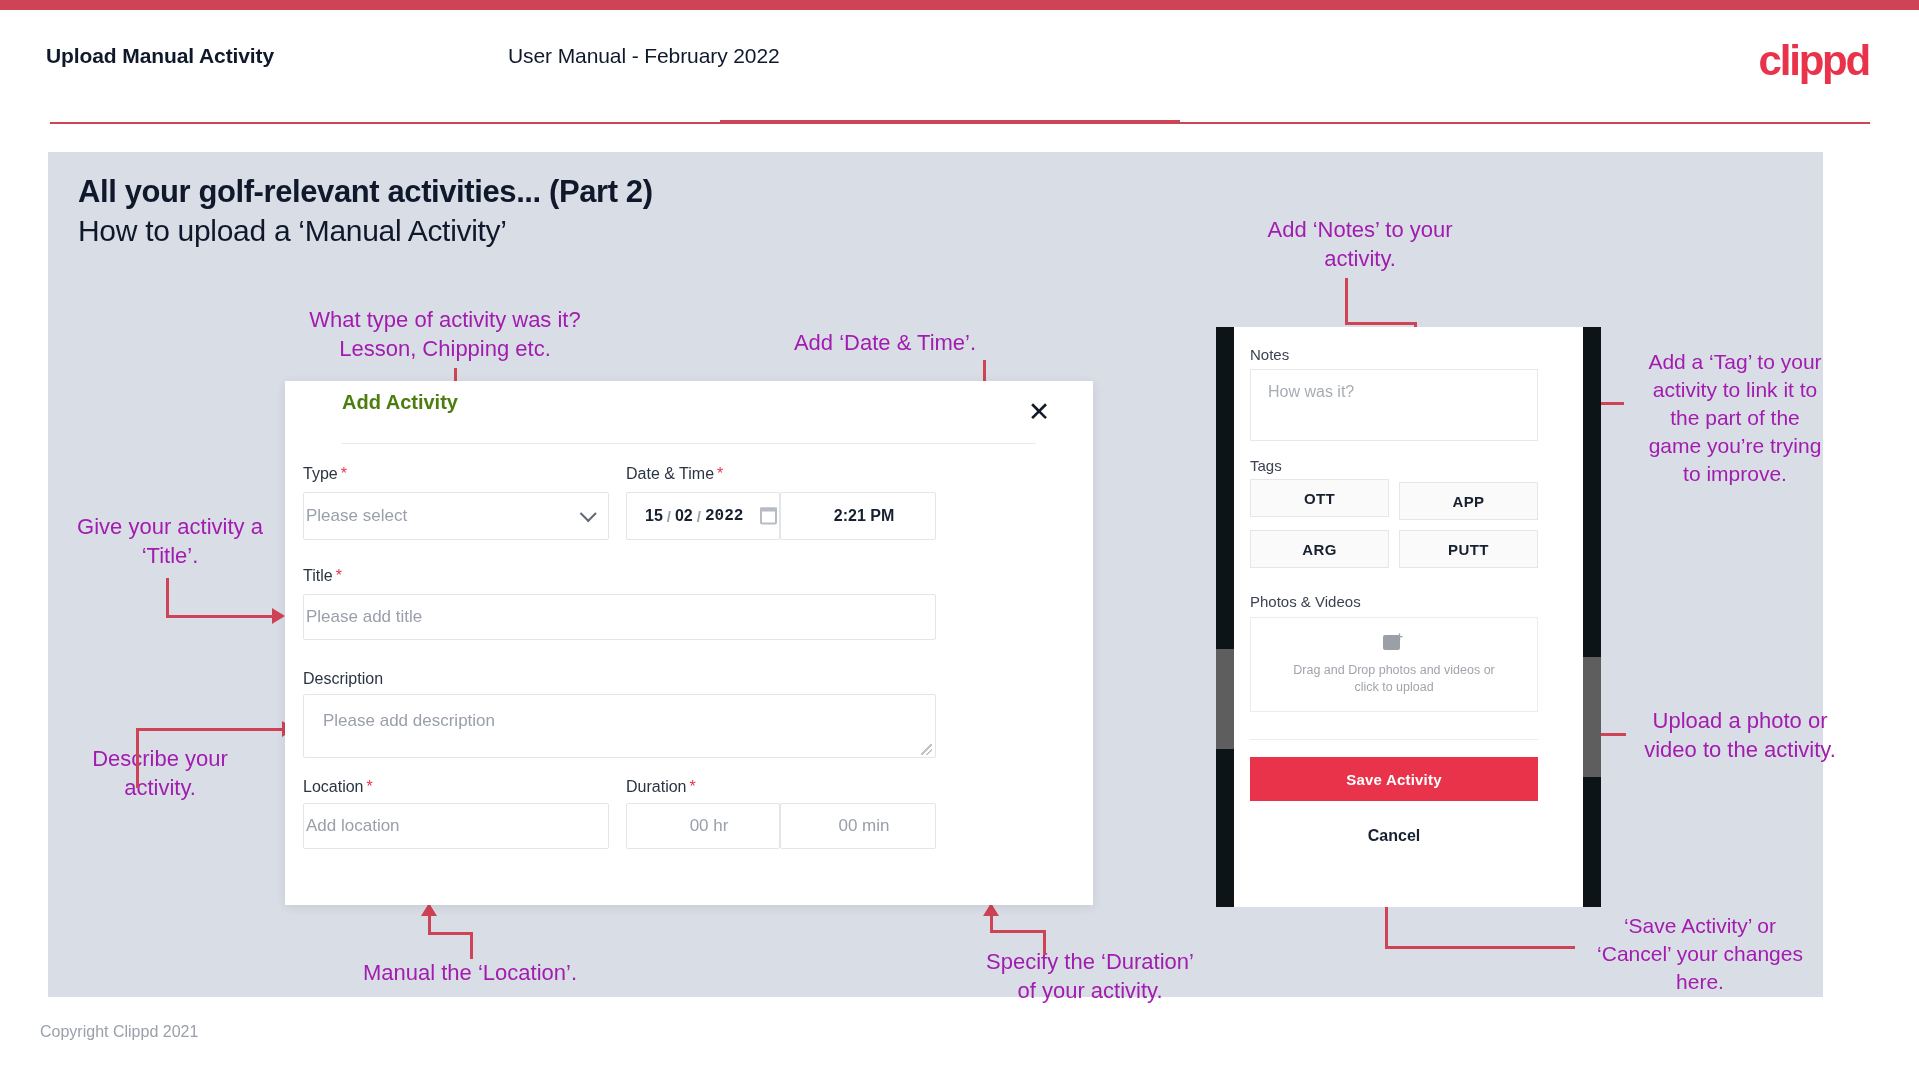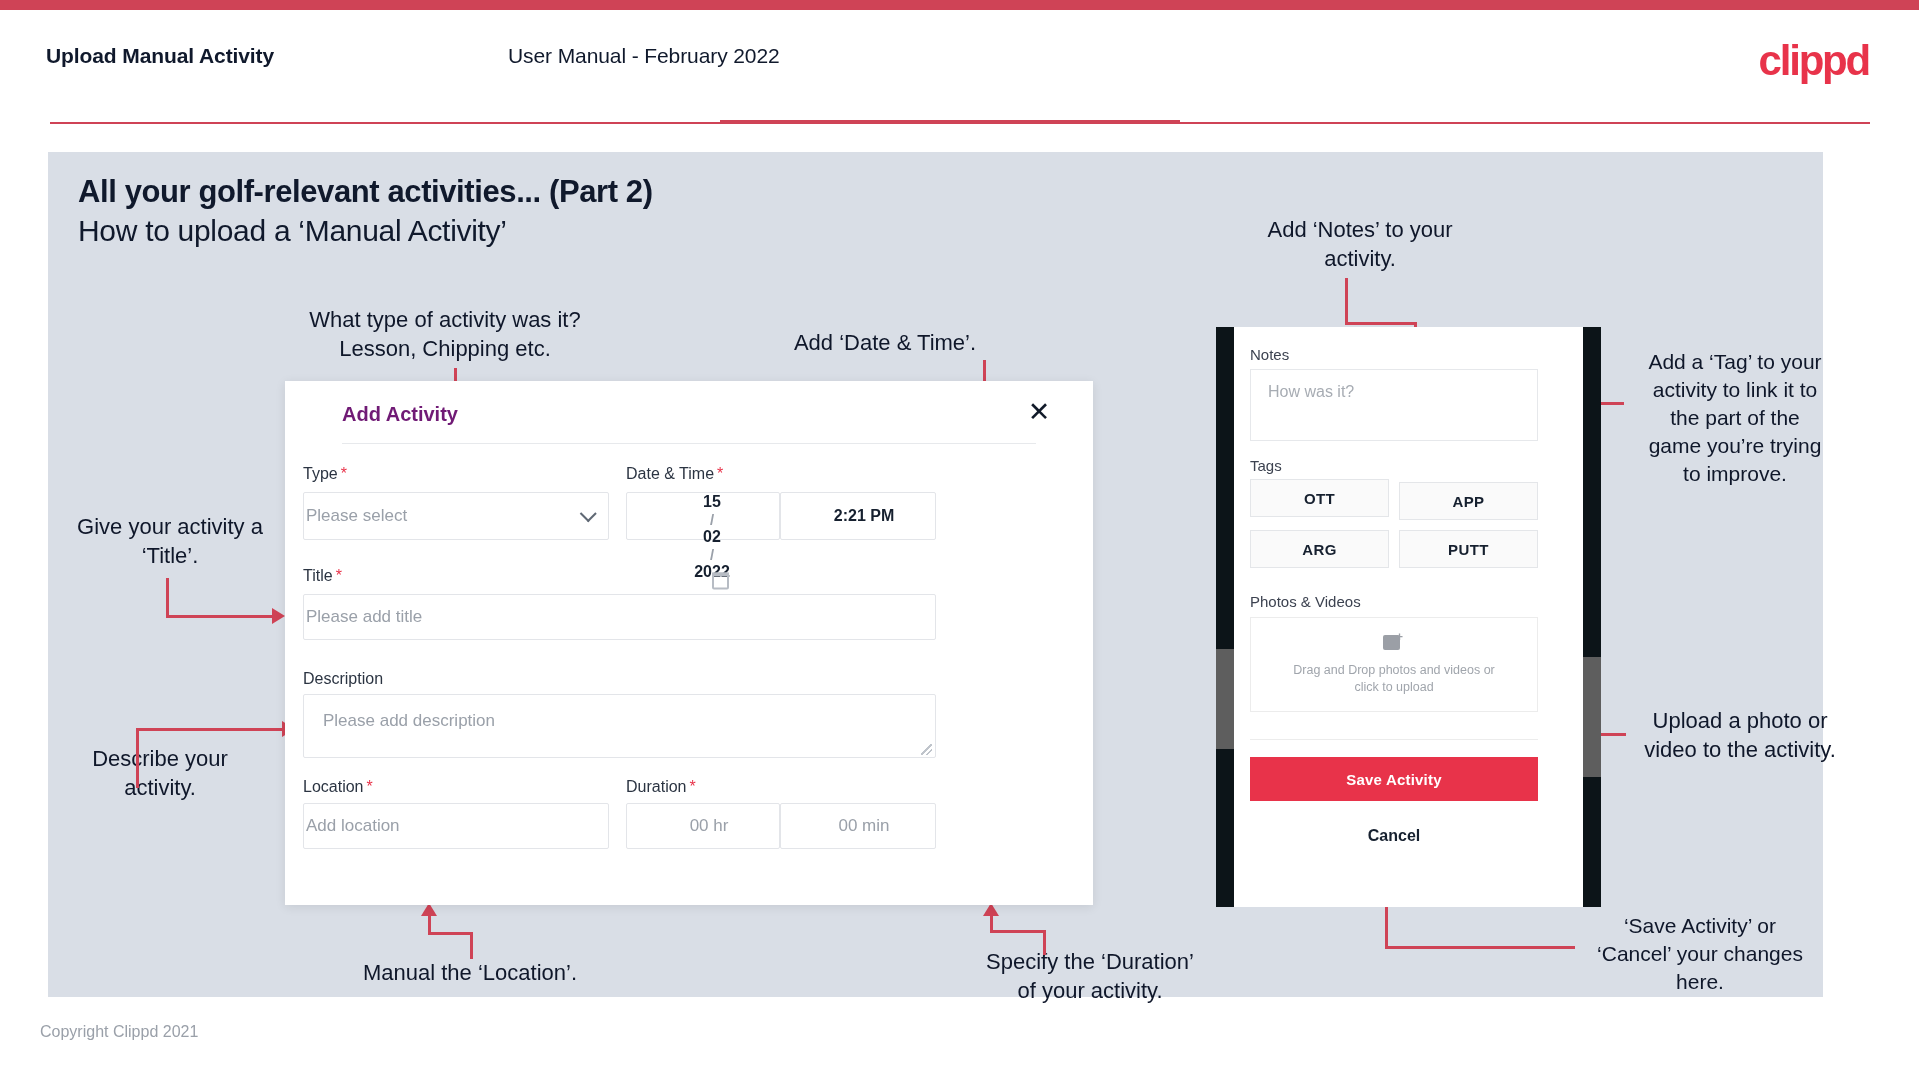--- a/index.html
+++ b/index.html
@@ -49,21 +49,21 @@
     font-size:30px; font-weight:400; color:#10192c; letter-spacing:-0.3px;
   }
   .copyright {
     position:absolute; left:40px; top:1023px;
     font-size:16px; color:#9aa0a9;
   }
 
   
   .ann {
     position:absolute;
-    font-size:22px; line-height:29px; color:#0f172a; font-weight:500;
+    font-size:22px; line-height:29px; color:#a21caf; font-weight:500;
     text-align:center; white-space:pre-line;
   }
   .ann.compact { font-size:21px; line-height:28px; }
 
   
   .conn { position:absolute; background:#cf4356; }
   .conn.h { height:3px; }
   .conn.v { width:3px; }
   .arrow { position:absolute; width:0; height:0; }
   .arrow.down { border-left:8px solid transparent; border-right:8px solid transparent; border-top:13px solid #cf4356; }
@@ -71,22 +71,22 @@
   .arrow.right { border-top:8px solid transparent; border-bottom:8px solid transparent; border-left:13px solid #cf4356; }
   .arrow.left { border-top:8px solid transparent; border-bottom:8px solid transparent; border-right:13px solid #cf4356; }
 
   
   .dialog {
     position:absolute; left:285px; top:381px; width:808px; height:524px;
     background:#fff; box-shadow:0 2px 10px rgba(0,0,0,.09);
   }
   .dlg-head { position:relative; height:62px; }
   .dlg-title {
-    position:absolute; left:57px; top:22px;
-    font-size:20px; font-weight:700; color:#701a75;
+    position:absolute; left:57px; top:10px;
+    font-size:20px; font-weight:700; color:#4d7c0f;
   }
   .dlg-close {
     position:absolute; right:40px; top:17px;
     width:28px; height:28px; cursor:pointer;
     font-size:27px; line-height:28px; color:#111a29; text-align:center;
     font-weight:400;
   }
   .dlg-rule {
     position:absolute; left:57px; top:62px; width:694px; height:1px; background:#e7e9ec;
   }
@@ -272,26 +272,26 @@
       <span>Type</span><span class="req">*</span>
     </div>
     <div class="inp" style="left:18px; top:111px; width:306px; height:48px;">
       <span>Please select</span>
       <span class="chev"></span>
     </div>
 
     <div class="field-label" style="left:341px; top:84px;">
       <span>Date &amp; Time</span><span class="req">*</span>
     </div>
-    <div class="inp dark" style="left:341px; top:111px; width:154px; height:48px; padding-left:18px; position:absolute;flex-direction:column;">
+    <div class="inp dark" style="left:341px; top:111px; width:154px; height:48px; padding-left:18px; position:absolute;">
       <span style="font-size:16px;font-weight:700;">15</span>
       <span style="color:#9aa0a9;margin:0 4px;font-size:15px;">/</span>
       <span style="font-size:16px;font-weight:700;">02</span>
       <span style="color:#9aa0a9;margin:0 4px;font-size:15px;">/</span>
-      <span style="font-size:16px;font-weight:700;">2022</span>
+      <span style="font-size:16px;font-weight:700;font-family:Liberation Mono, monospace;">2022</span>
       <span style="position:relative; width:22px; height:20px; margin-left:12px;">
         <span class="cal-ic"></span>
       </span>
     </div>
     <div class="inp dark center" style="left:495px; top:111px; width:156px; height:48px; font-size:16px; font-weight:700;">
       <span>2:21 PM</span>
     </div>
 
     <div class="field-label" style="left:18px; top:186px;">
       <span>Title</span><span class="req">*</span>

